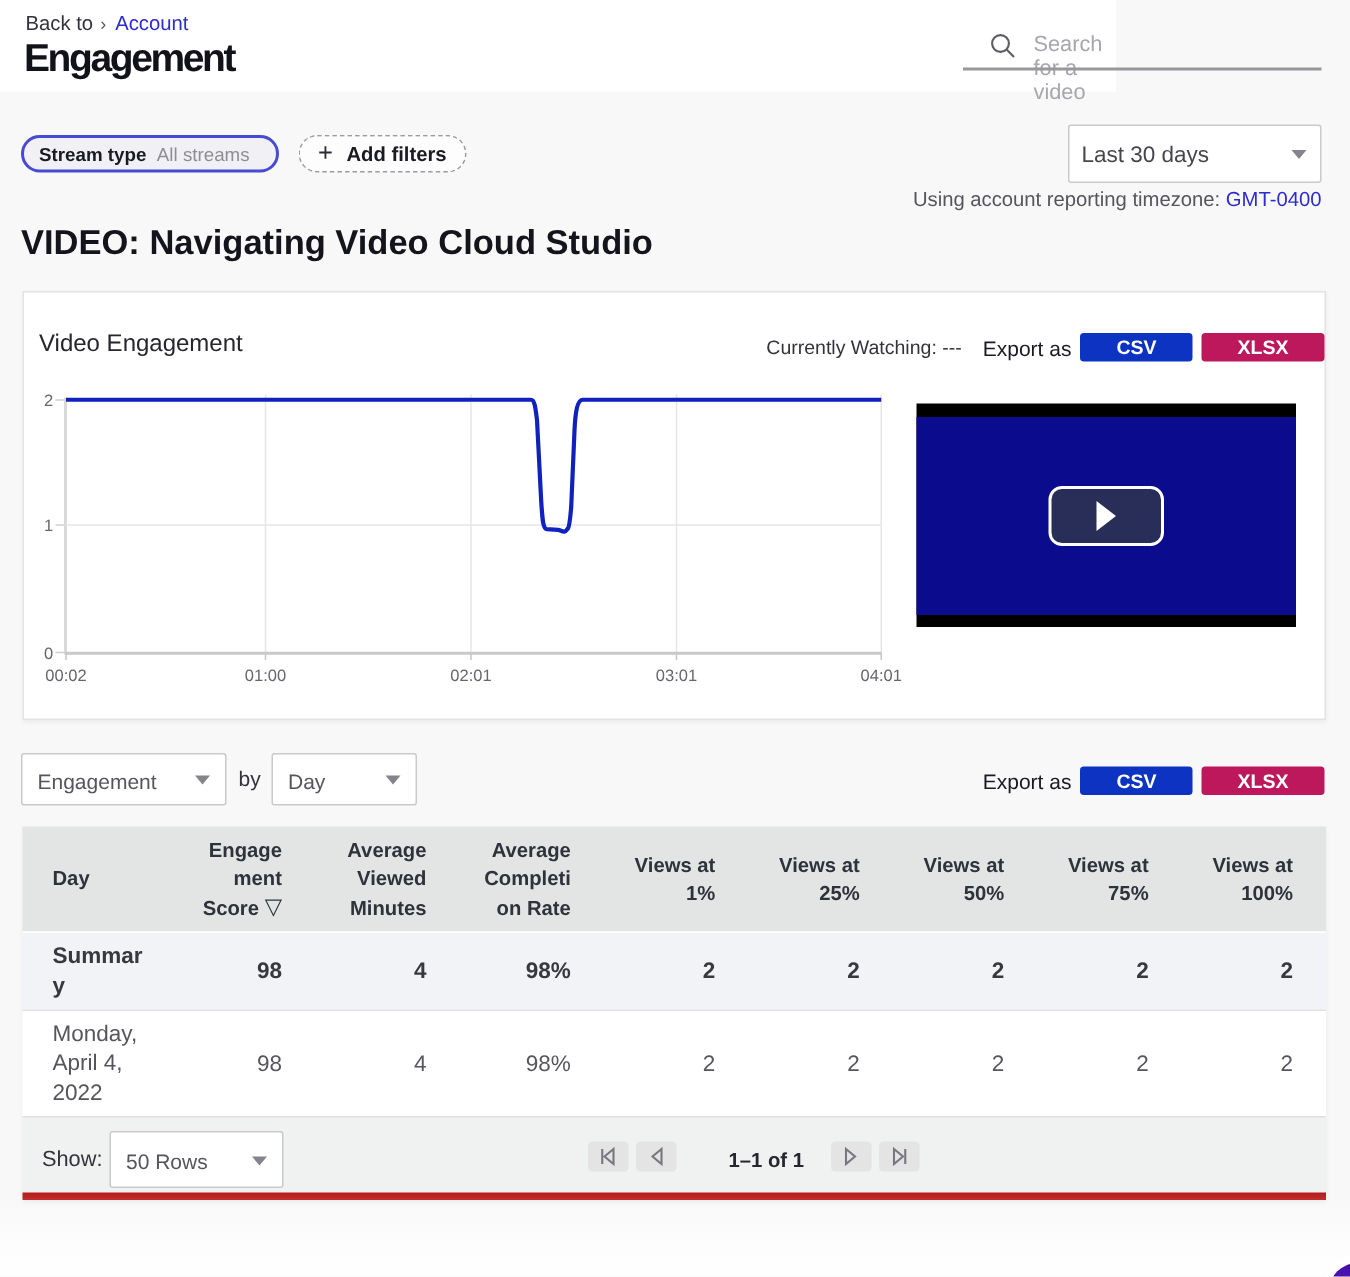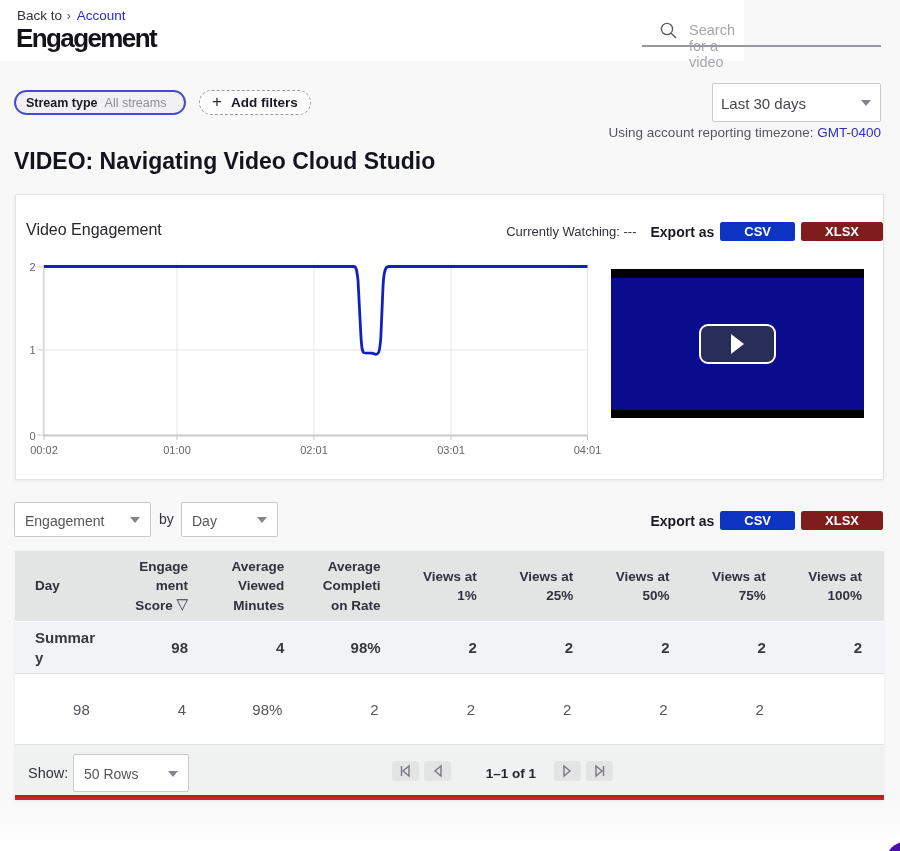--- a/index.html
+++ b/index.html
@@ -32,26 +32,26 @@
 #sel30 .tri { position:absolute; right:9px; top:16px; }
 .tri { width:0; height:0; border-left:5px solid transparent; border-right:5px solid transparent; border-top:6.5px solid #84848c; }
 #tz { position:absolute; right:19px; top:125px; font-size:13.5px; color:#55555d; }
 #tz a { color:#2d2ccb; text-decoration:none; }
 #h2 { position:absolute; left:14px; top:148px; font-size:23px; font-weight:bold; color:#14141c; }
 
 #card { position:absolute; left:15px; top:194px; width:869px; height:286px; background:#fff; border:1px solid #e3e3e5; box-shadow:0 1px 3px rgba(40,40,60,0.07); }
 #card-title { position:absolute; left:10px; top:26px; font-size:16px; color:#26262e; }
 #card-right { position:absolute; right:0; top:27px; display:flex; align-items:center; }
 #cw { font-size:13px; color:#33333b; }
-.exportas { font-size:15px; font-weight:bold; color:#1a1a22; }
+.exportas { font-size:15px; font-weight:normal; color:#1a1a22; }
 #card-right .exportas { margin-left:14px; }
 .exportas { font-size:14px; }
 .btn { display:inline-block; font-size:13px; line-height:13px; font-weight:bold; color:#fff; border-radius:2.5px; padding:3px 24px; margin-left:6px; }
 .btn.csv { background:#0d33c3; }
-.btn.xlsx { background:#7f1d1d; }
+.btn.xlsx { background:#be185d; }
 
 .selbox { position:absolute; background:#fff; border:1px solid #c9c9ce; border-radius:2px; height:35px; }
 .selbox span { position:absolute; left:10px; top:10px; font-size:14px; color:#55555d; }
 .selbox .tri { position:absolute; right:10px; top:14px; }
 #selA { left:14px; top:502px; width:137px; }
 #selB { left:181px; top:502px; width:97px; }
 #by { position:absolute; left:159px; top:511px; font-size:14px; color:#33333b; }
 #export2 { position:absolute; right:17px; top:511px; display:flex; align-items:center; }
 
 #table { position:absolute; left:15px; top:551px; width:869px; box-shadow:0 1px 3px rgba(40,40,60,0.07); }
@@ -214,20 +214,25 @@
     <div class="c">98</div>
     <div class="c">4</div>
     <div class="c">98%</div>
     <div class="c">2</div>
     <div class="c">2</div>
     <div class="c">2</div>
     <div class="c">2</div>
     <div class="c">2</div>
   </div>
   <div class="trow" id="row2">
+    <div class="cday">
+        <div>Monday,</div>
+        <div>April 4,</div>
+        <div>2022</div>
+      </div>
     <div class="c">98</div>
     <div class="c">4</div>
     <div class="c">98%</div>
     <div class="c">2</div>
     <div class="c">2</div>
     <div class="c">2</div>
     <div class="c">2</div>
     <div class="c">2</div>
   </div>
   <div id="tfoot">

